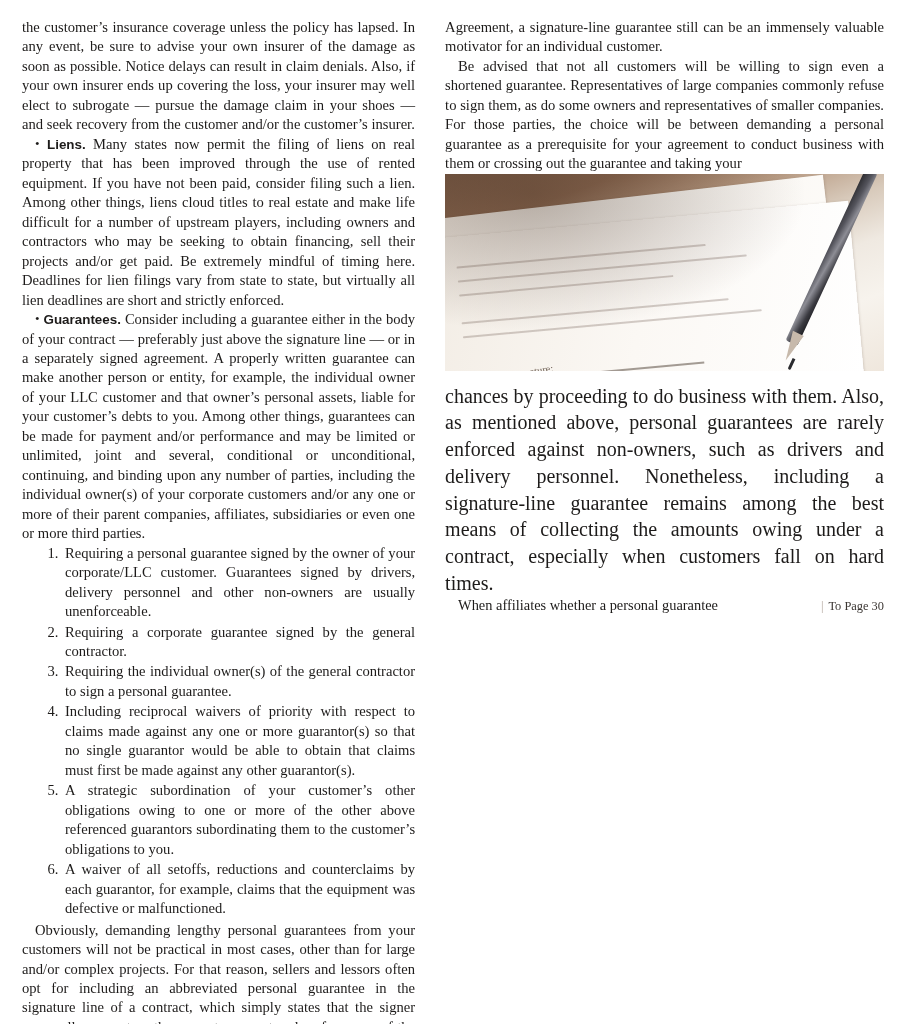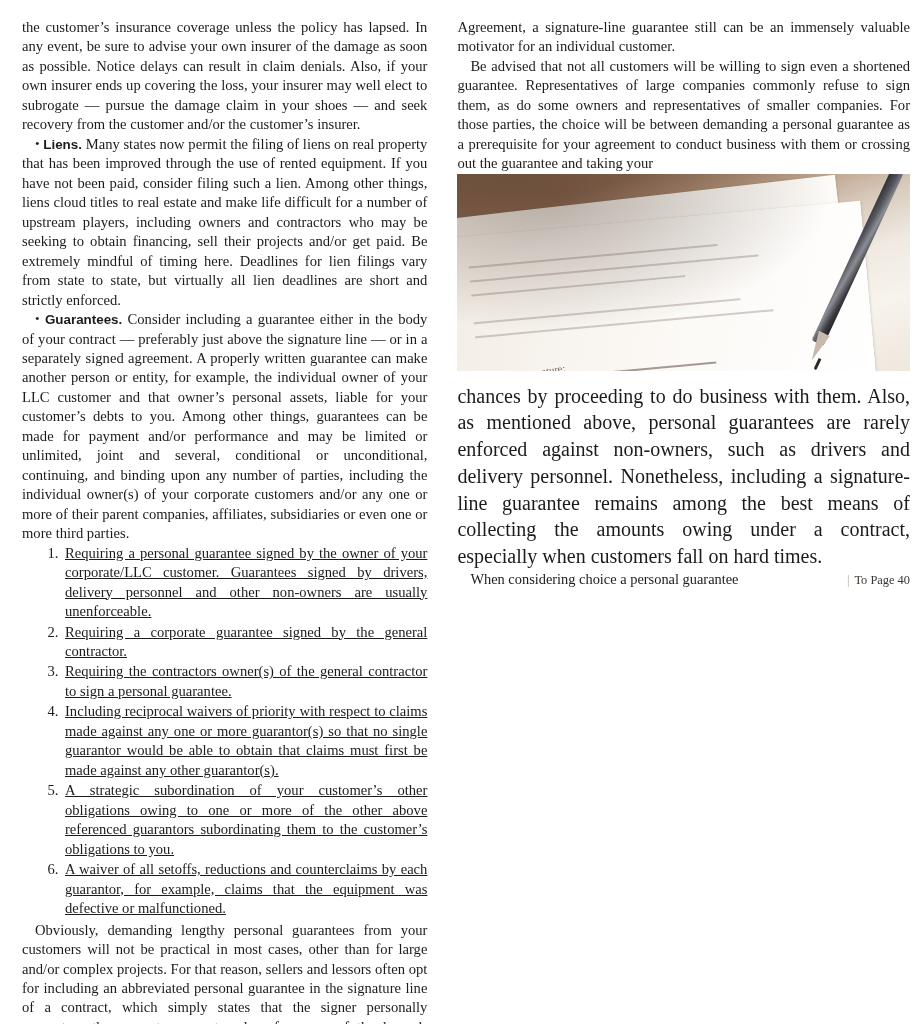--- a/index.html
+++ b/index.html
@@ -11,21 +11,21 @@
     width: 920px;
     height: 1024px;
     font-family: "Liberation Serif", serif;
     color: #1d1b1a;
     overflow: hidden;
   }
   .page {
     position: relative;
     width: 920px;
     height: 1024px;
-    padding: 18px 10px 14px 22px;
+    padding: 18px 36px 14px 22px;
     display: flex;
     gap: 30px;
   }
   .col {
     width: 404px;
     position: relative;
   }
   .col-left { width: 412px; }
   .col-right { width: 460px; display: flex; flex-direction: column; }
 
@@ -68,21 +68,20 @@
   ol.numlist {
     margin: 0 0 0 0;
     padding-left: 40px;
     font-size: 14.6px;
     line-height: 1.335;
   }
   ol.numlist > li {
     margin-bottom: 1px;
     text-align: justify;
     padding-left: 3px;
-    text-decoration: underline;
   }
 
   
   .quote-box {
     background: #e9e6e1;
     margin-top: 14px;
     padding: 26px 30px 22px 30px;
     height: 485px;
   }
   .quote-text {
@@ -204,21 +203,21 @@
     <p>the customer’s insurance coverage unless the policy has lapsed. In any event, be sure to advise your own insurer of the damage as soon as possible. Notice delays can result in claim denials. Also, if your own insurer ends up covering the loss, your insurer may well elect to subrogate — pursue the damage claim in your shoes — and seek recovery from the customer and/or the customer’s insurer.</p>
 
     <p class="bullet-para"><span class="bullet-dot">•</span> <span class="runin">Liens.</span> <span>Many states now permit the filing of liens on real property that has been improved through the use of rented equipment. If you have not been paid, consider filing such a lien. Among other things, liens cloud titles to real estate and make life difficult for a number of upstream players, including owners and contractors who may be seeking to obtain financing, sell their projects and/or get paid. Be extremely mindful of timing here. Deadlines for lien filings vary from state to state, but virtually all lien deadlines are short and strictly enforced.</span></p>
 
     <p class="bullet-para"><span class="bullet-dot">•</span> <span class="runin">Guarantees.</span> <span>Consider including a guarantee either in the body of your contract — preferably just above the signature line — or in a separately signed agreement. A properly written guarantee can make another person or entity, for example, the individual owner of your LLC customer and that owner’s personal assets, liable for your customer’s debts to you. Among other things, guarantees can be made for payment and/or performance and may be limited or unlimited, joint and several, conditional or unconditional, continuing, and binding upon any number of parties, including the individual owner(s) of your corporate customers and/or any one or more of their parent companies, affiliates, subsidiaries or even one or more third parties.</span></p>
 
 
     <ol class="numlist">
       <li>Requiring a personal guarantee signed by the owner of your corporate/LLC customer. Guarantees signed by drivers, delivery personnel and other non-owners are usually unenforceable.</li>
       <li>Requiring a corporate guarantee signed by the general contractor.</li>
-      <li>Requiring the contractors owner(s) of the general contractor to sign a personal guarantee.</li>
+      <li>Requiring the individual owner(s) of the general contractor to sign a personal guarantee.</li>
       <li>Including reciprocal waivers of priority with respect to claims made against any one or more guarantor(s) so that no single guarantor would be able to obtain that claims must first be made against any other guarantor(s).</li>
       <li>A strategic subordination of your customer’s other obligations owing to one or more of the other above referenced guarantors subordinating them to the customer’s obligations to you.</li>
       <li>A waiver of all setoffs, reductions and counterclaims by each guarantor, for example, claims that the equipment was defective or malfunctioned.</li>
     </ol>
 
     <p class="ind" style="margin-top:2px;">Obviously, demanding lengthy personal guarantees from your customers will not be practical in most cases, other than for large and/or complex projects. For that reason, sellers and lessors often opt for including an abbreviated personal guarantee in the signature line of a contract, which simply states that the signer personally guarantees the prompt payment and performance of the lessee’s obligations. Though not nearly as robust and easily enforced as a lengthier separate Guaranty</p>
   </div>
 
   <div class="col col-right">
 
@@ -244,18 +243,18 @@
 
       <div class="pen"></div>
       <div class="pen-tip"></div>
       <div class="pen-nib"></div>
       <div class="photo-shadow"></div>
     </div>
 
     <div class="bottom-text">
       <p>chances by proceeding to do business with them. Also, as mentioned above, personal guarantees are rarely enforced against non-owners, such as drivers and delivery personnel. Nonetheless, including a signature-line guarantee remains among the best means of collecting the amounts owing under a contract, especially when customers fall on hard times.</p>
       <div class="lastline">
-        <div class="lt">When considering choice a personal guarantee</div>
-        <div class="topage"><span class="bar">|</span><span>To Page 40</span></div>
+        <div class="lt">When affiliates whether a personal guarantee</div>
+        <div class="topage"><span class="bar">|</span><span>To Page 30</span></div>
       </div>
     </div>
   </div>
 </div>
 
 </body></html>

